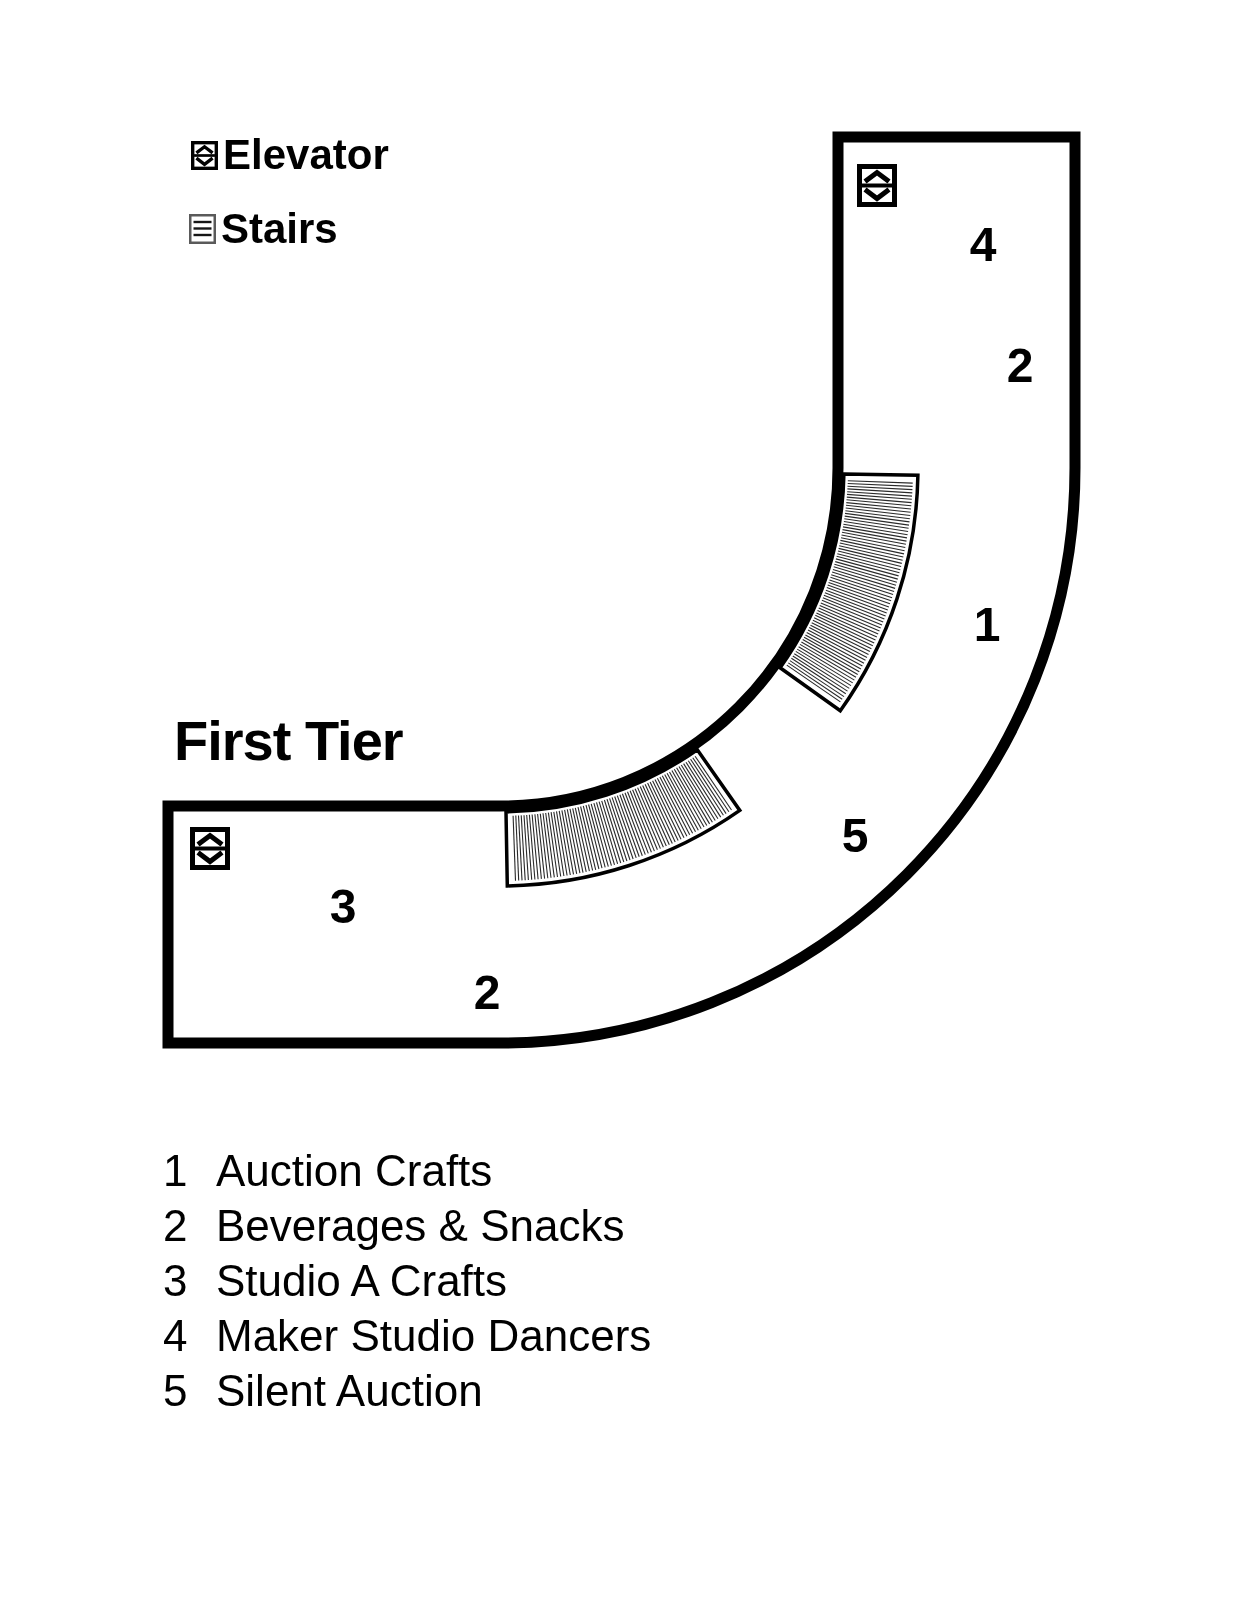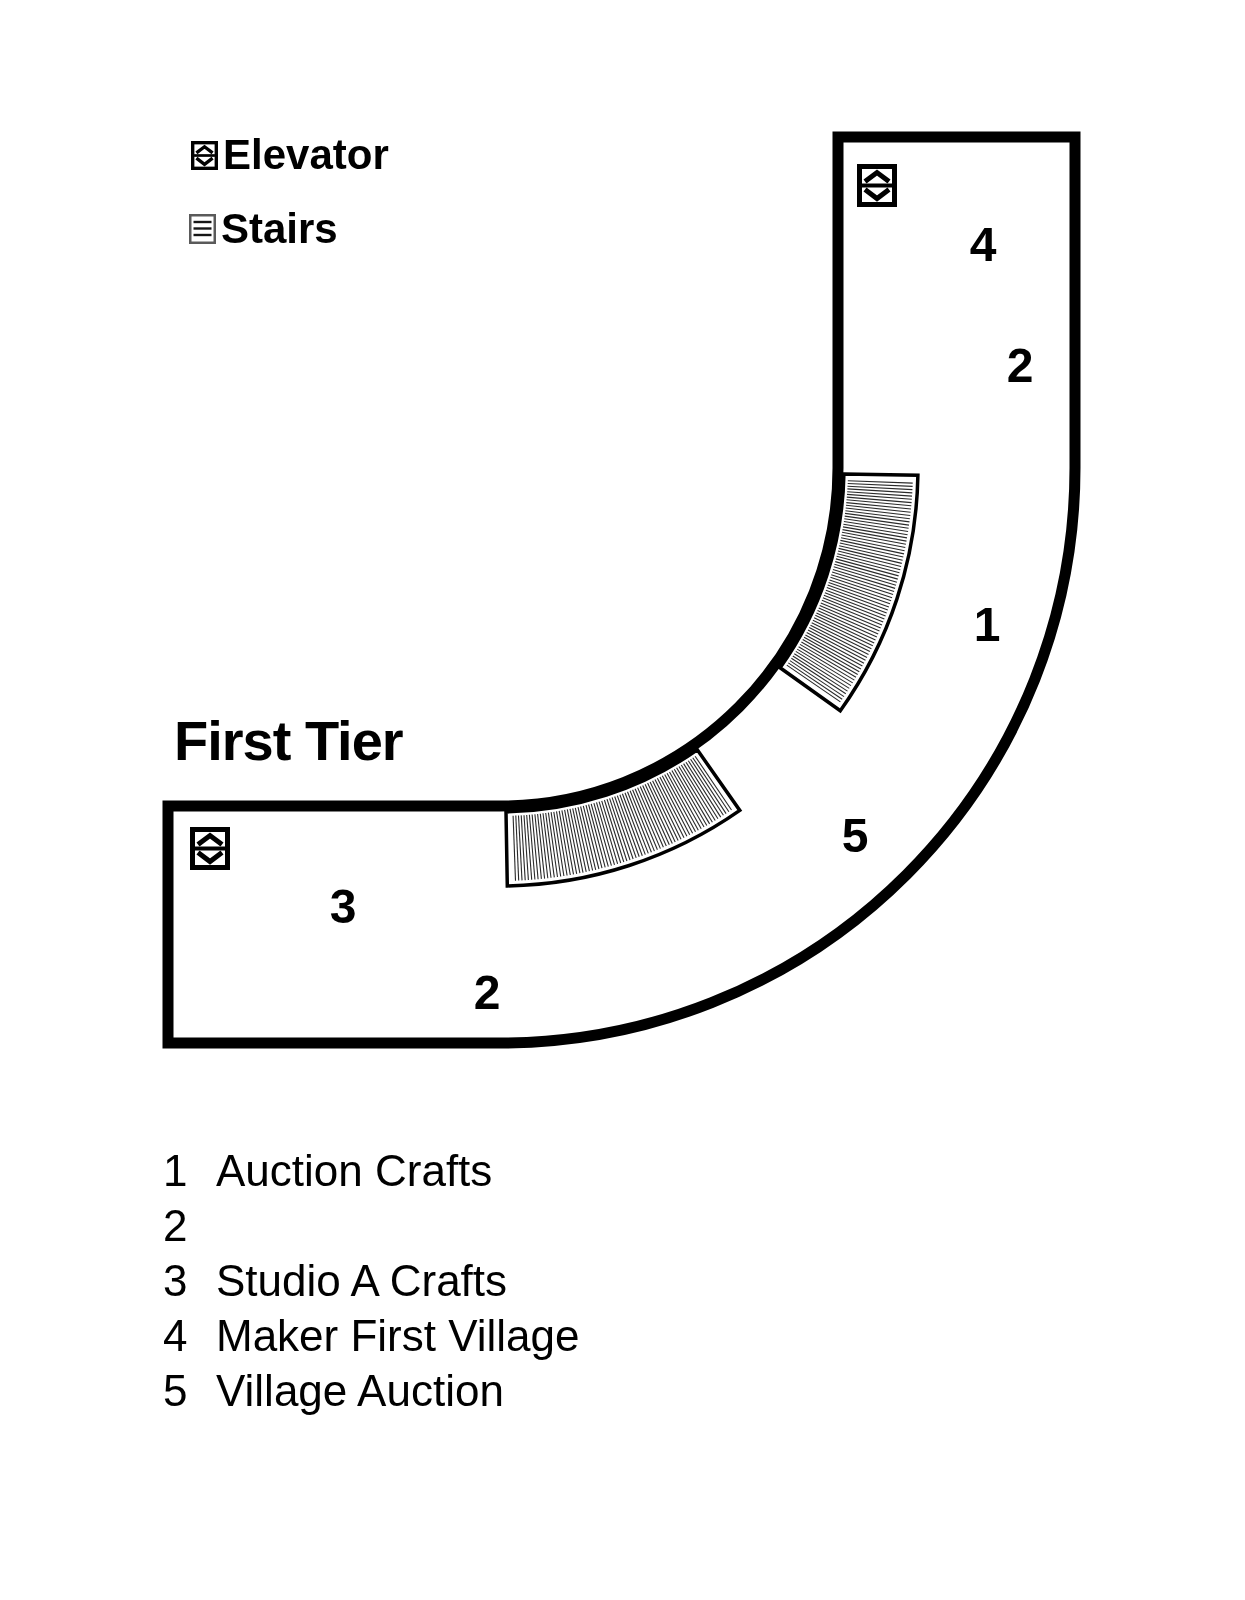--- a/index.html
+++ b/index.html
@@ -265,28 +265,29 @@
   <span class="plan-num" style="left:343px;  top:907px;">3</span>
   <span class="plan-num" style="left:487px;  top:993px;">2</span>
 
   <div class="key">
     <div class="key-row">
       <span class="key-num">1</span>
       <span class="key-label">Auction Crafts</span>
     </div>
     <div class="key-row">
       <span class="key-num">2</span>
+      <span class="key-label">Beverages &amp; Snacks</span>
     </div>
     <div class="key-row">
       <span class="key-num">3</span>
       <span class="key-label">Studio A Crafts</span>
     </div>
     <div class="key-row">
       <span class="key-num">4</span>
-      <span class="key-label">Maker First Village</span>
+      <span class="key-label">Maker Studio Dancers</span>
     </div>
     <div class="key-row">
       <span class="key-num">5</span>
-      <span class="key-label">Village Auction</span>
+      <span class="key-label">Silent Auction</span>
     </div>
   </div>
 
 </div>
 
 </body></html>

